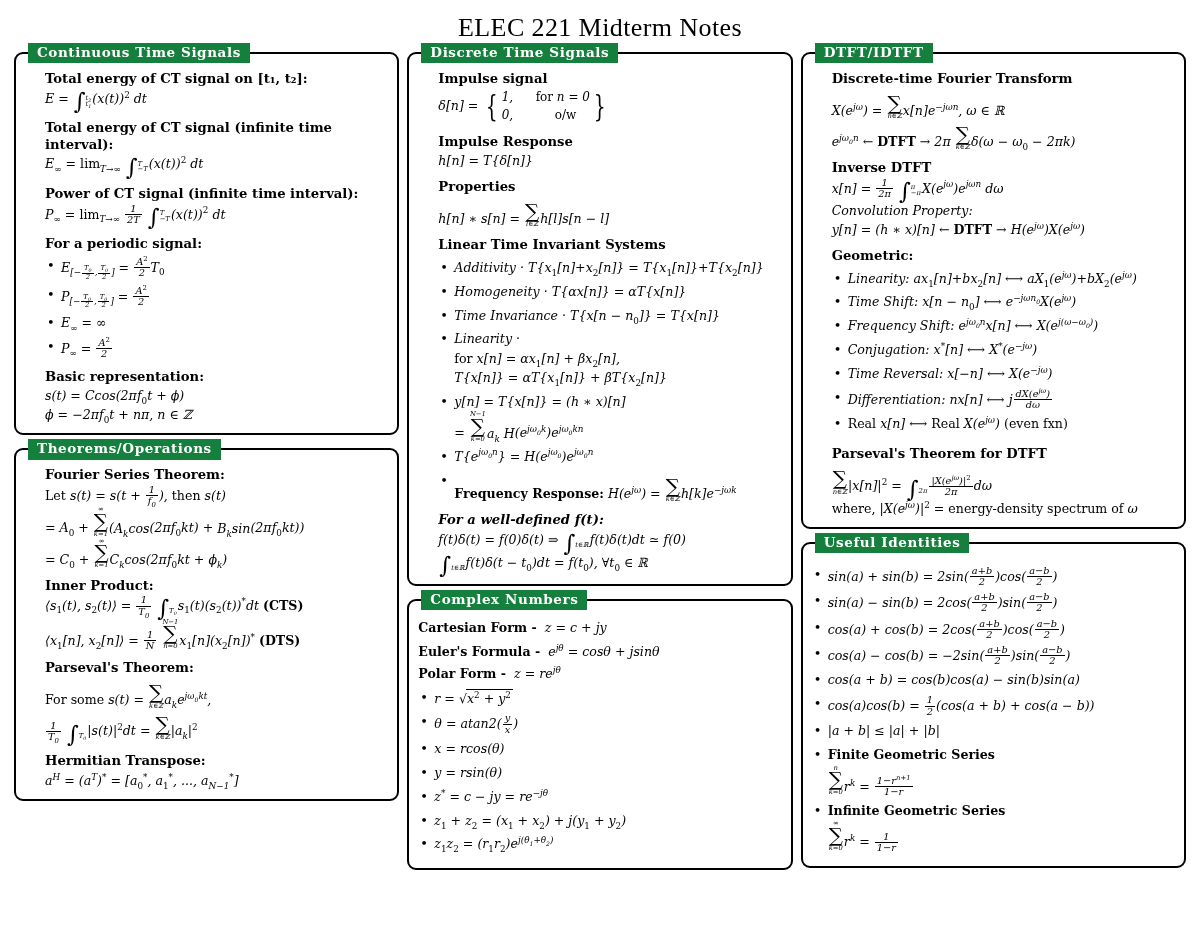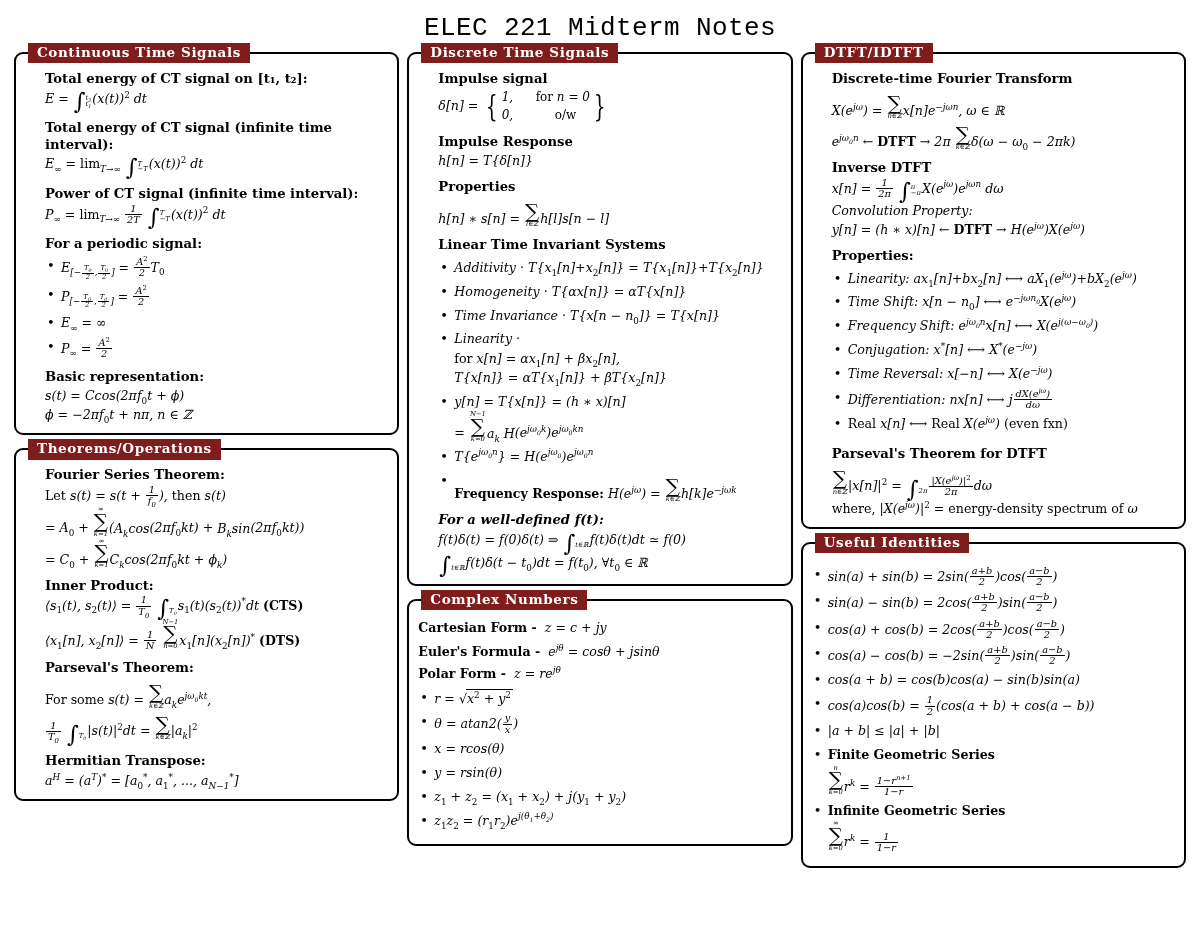--- a/index.html
+++ b/index.html
@@ -17,21 +17,21 @@
   }
 
   
   .doc-title {
     text-align: center;
     font-size: 26px;
     font-weight: normal;
     letter-spacing: 0.4px;
     padding: 13px 0 9px 0;
     margin: 0;
-    font-family: Liberation Mono, monospace;
+    font-family: Liberation Serif, serif;
   }
 
   
   .columns {
     display: flex;
     gap: 8px;
     padding: 0 14px;
     align-items: flex-start;
   }
   .column {
@@ -46,21 +46,21 @@
     position: relative;
     border: 2px solid #000;
     border-radius: 9px;
     padding: 15px 9px 9px 9px;
     box-sizing: border-box;
   }
   .box-title {
     position: absolute;
     top: -11px;
     left: 12px;
-    background: #7f1d1d;
+    background: #15803d;
     color: #ffffff;
     font-size: 13.5px;
     font-weight: bold;
     letter-spacing: 0.6px;
     padding: 2px 9px 3px 9px;
     line-height: 1.12;
     white-space: nowrap;
     font-family: "DejaVu Serif", "Liberation Serif", serif;
   }
   .box-body {
@@ -398,20 +398,23 @@
           <li>
             θ = <span class="mi">atan</span>2(<span class="frac"><span class="num"><span class="mi">y</span></span><span class="den"><span class="mi">x</span></span></span>)
           </li>
           <li>
             <span class="mi">x</span> = <span class="mi">rcos</span>(θ)
           </li>
           <li>
             <span class="mi">y</span> = <span class="mi">rsin</span>(θ)
           </li>
           <li>
+            <span class="mi">z</span><sup class="r">*</sup> = <span class="mi">c</span> − <span class="mi">jy</span> = <span class="mi">re</span><sup>−<span class="mi">jθ</span></sup>
+          </li>
+          <li>
             <span class="mi">z</span><sub class="r">1</sub> + <span class="mi">z</span><sub class="r">2</sub> = (<span class="mi">x</span><sub class="r">1</sub> + <span class="mi">x</span><sub class="r">2</sub>) + <span class="mi">j</span>(<span class="mi">y</span><sub class="r">1</sub> + <span class="mi">y</span><sub class="r">2</sub>)
           </li>
           <li>
             <span class="mi">z</span><sub class="r">1</sub><span class="mi">z</span><sub class="r">2</sub> = (<span class="mi">r</span><sub class="r">1</sub><span class="mi">r</span><sub class="r">2</sub>)<span class="mi">e</span><sup><span class="mi">j</span>(θ<sub>1</sub>+θ<sub>2</sub>)</sup>
           </li>
         </ul>
 
       </div>
     </div>
 
@@ -438,21 +441,21 @@
           <div class="eq">
             <span class="mi">x</span>[<span class="mi">n</span>] = <span class="frac"><span class="num">1</span><span class="den">2π</span></span> <span class="intop"><span class="op">∫</span><span class="lims"><span>π</span><span>−π</span></span></span><span class="mi">X</span>(<span class="mi">e</span><sup><span class="mi">jω</span></sup>)<span class="mi">e</span><sup><span class="mi">jωn</span></sup> <span class="mi">dω</span>
           </div>
           <div class="eq">Convolution Property:</div>
           <div class="eq">
             <span class="mi">y</span>[<span class="mi">n</span>] = (<span class="mi">h</span> ∗ <span class="mi">x</span>)[<span class="mi">n</span>] ← <span class="mb">DTFT</span> → <span class="mi">H</span>(<span class="mi">e</span><sup><span class="mi">jω</span></sup>)<span class="mi">X</span>(<span class="mi">e</span><sup><span class="mi">jω</span></sup>)
           </div>
         </div>
 
         <div class="blk">
-          <div class="hd">Properties:</div>
+          <div class="hd">Geometric:</div>
           <ul class="bl">
             <li>
               <span class="mi">Linearity</span>: <span class="mi">ax</span><sub class="r">1</sub>[<span class="mi">n</span>]+<span class="mi">bx</span><sub class="r">2</sub>[<span class="mi">n</span>] ⟷ <span class="mi">aX</span><sub class="r">1</sub>(<span class="mi">e</span><sup><span class="mi">jω</span></sup>)+<span class="mi">bX</span><sub class="r">2</sub>(<span class="mi">e</span><sup><span class="mi">jω</span></sup>)
             </li>
             <li>
               <span class="mi">Time Shift</span>: <span class="mi">x</span>[<span class="mi">n</span> − <span class="mi">n</span><sub class="r">0</sub>] ⟷ <span class="mi">e</span><sup>−<span class="mi">jωn</span><sub>0</sub></sup><span class="mi">X</span>(<span class="mi">e</span><sup><span class="mi">jω</span></sup>)
             </li>
             <li>
               <span class="mi">Frequency Shift</span>: <span class="mi">e</span><sup><span class="mi">jω</span><sub>0</sub><span class="mi">n</span></sup><span class="mi">x</span>[<span class="mi">n</span>] ⟷ <span class="mi">X</span>(<span class="mi">e</span><sup><span class="mi">j</span>(ω−ω<sub>0</sub>)</sup>)
             </li>

